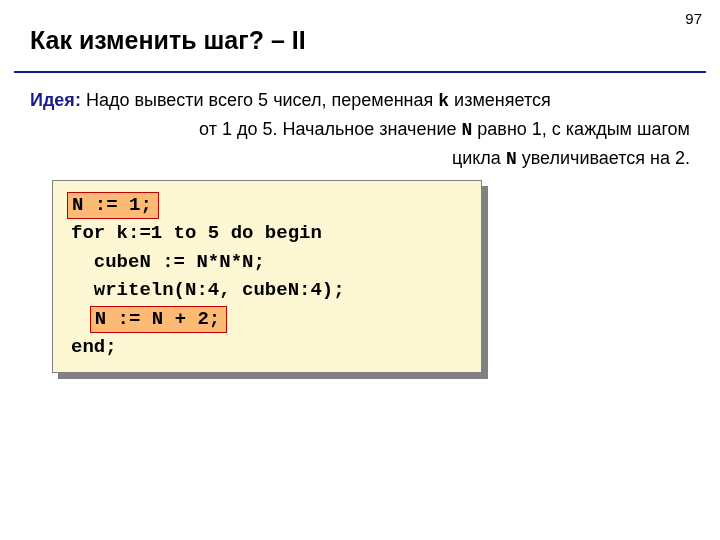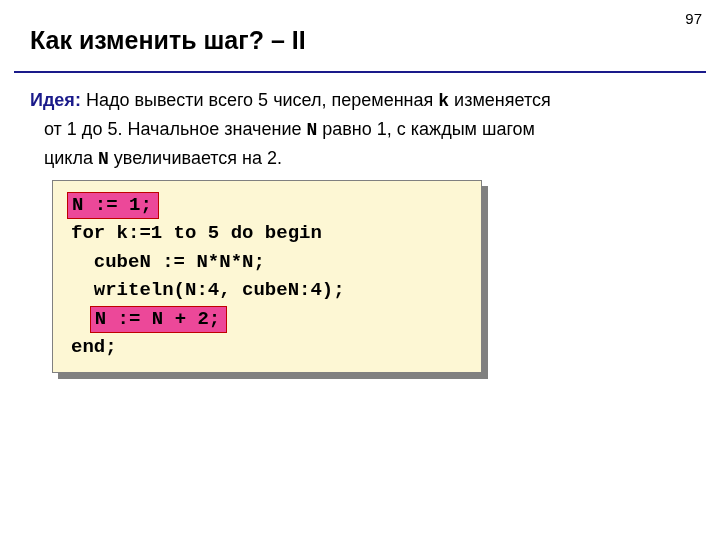--- a/index.html
+++ b/index.html
@@ -39,20 +39,21 @@
     font-weight: bold;
   }
   .mono {
     font-family: "Courier New", monospace;
     font-weight: bold;
   }
   .idea-text {
   }
   .idea-cont {
     padding-left: 14px;
+    text-align: right;
   }
   .code-wrap {
     margin: 6px 0 0 22px;
     width: 430px;
     position: relative;
   }
   .code-shadow {
     position: absolute;
     top: 6px;
     left: 6px;
@@ -66,21 +67,21 @@
     border: 1px solid #808080;
     font-family: "Courier New", monospace;
     font-size: 19px;
     font-weight: bold;
     line-height: 1.5;
     padding: 10px 18px 10px 18px;
     white-space: pre;
   }
   .hilite {
     display: inline-block;
-    background: #ec4899;
+    background: #fdba74;
     border: 1.5px solid #c00000;
     padding: 0 6px 0 4px;
     margin-left: -4px;
     line-height: 1.35;
   }
 </style>
 </head>
 <body>
 
 <div class="page-number">97</div>

